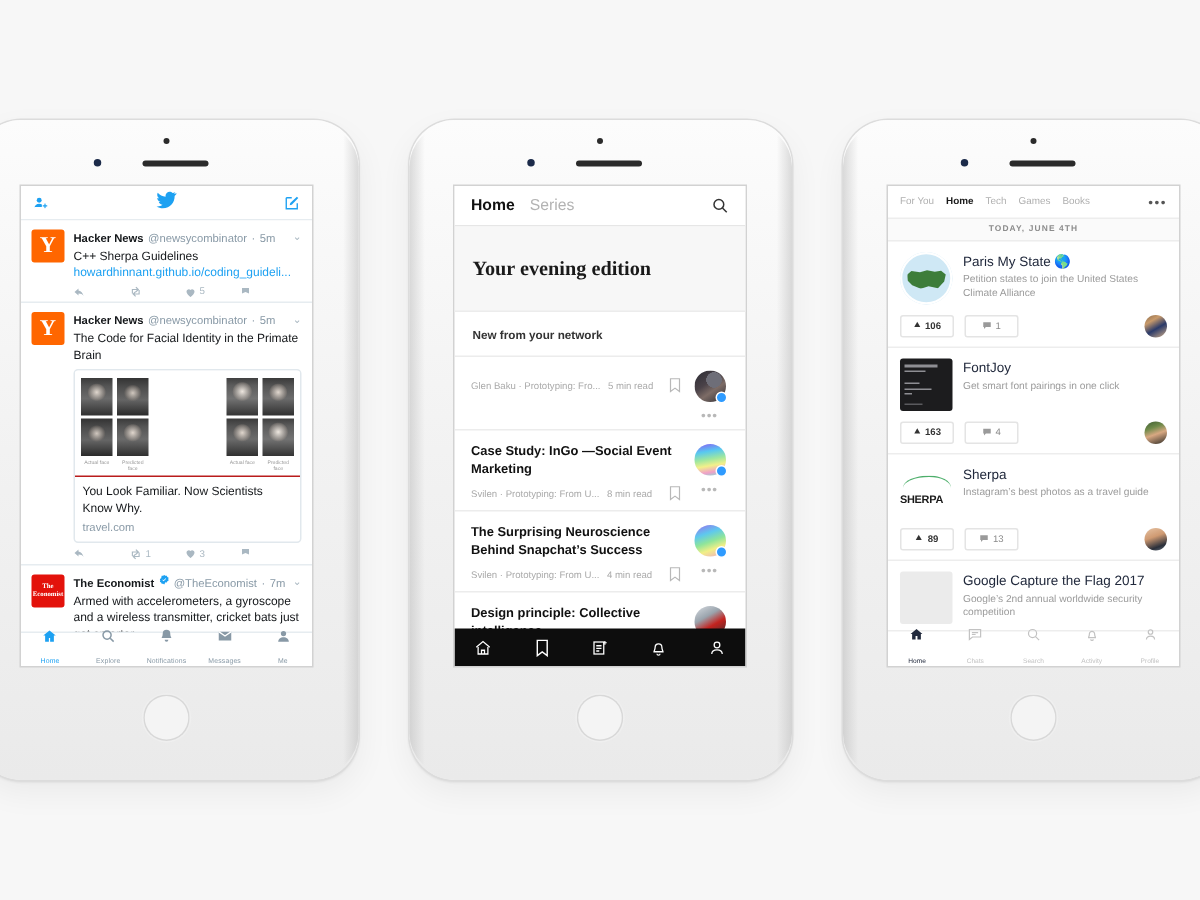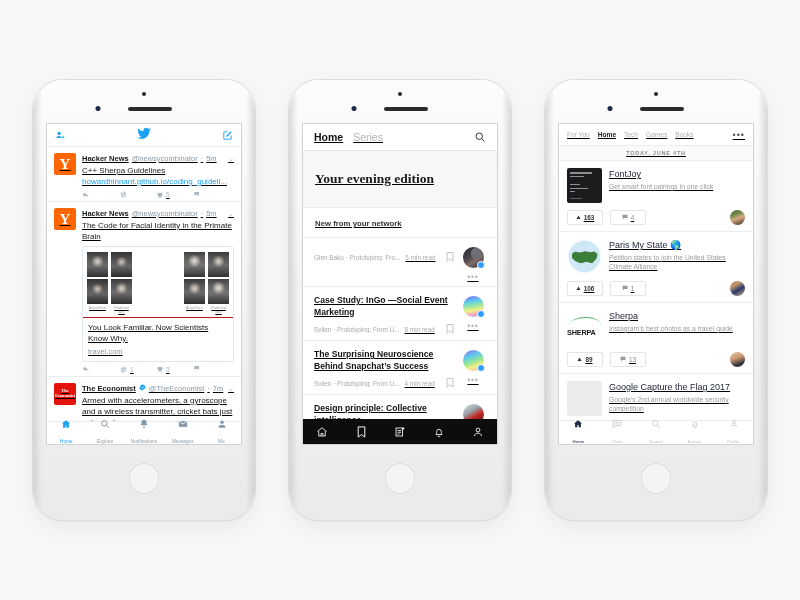--- a/index.html
+++ b/index.html
@@ -15,27 +15,26 @@
     background: #f7f7f7;
     display: flex;
     justify-content: center;
     align-items: center;
     gap: 34px;
   }
 
   
   .phone {
     position: relative;
-    width: 222px; height: 440px;
+    width: 255px; height: 440px;
     background: linear-gradient(180deg,#fcfcfc 0%,#f2f2f2 50%,#eaeaea 100%);
     border-radius: 30px;
     box-shadow: 0 0 0 1px #dcdcdc, 0 1px 2px rgba(0,0,0,.10), 0 8px 22px rgba(0,0,0,.055);
     display: flex; flex-direction: column; align-items: center;
     flex: 0 0 auto;
-    text-decoration: underline;
   }
   .phone::before {
     content:""; position:absolute; left:0; right:0; top:3px; bottom:3px;
     border-radius:28px;
     background: linear-gradient(90deg, rgba(190,190,190,.55) 0%, rgba(255,255,255,0) 4%,
                 rgba(255,255,255,0) 96%, rgba(190,190,190,.55) 100%);
     pointer-events:none;
   }
   .ear { position:relative; width:100%; height:44px; flex:0 0 44px; }
   .cam {
@@ -626,20 +625,49 @@
         <span class="ph-tab">Tech</span>
         <span class="ph-tab">Games</span>
         <span class="ph-tab">Books</span>
         <span class="ph-more">•••</span>
       </div>
 
       <div class="ph-date">TODAY, JUNE 4TH</div>
 
       <div class="ph-item">
         <div class="ph-top">
+          <div class="ph-thumb th-pm"></div>
+          <div class="ph-info">
+            <div class="ph-name">Paris My State 🌎</div>
+            <div class="ph-tag">Petition states to join the United States Climate Alliance</div>
+          </div>
+        </div>
+        <div class="ph-bot">
+          <div class="pill">
+            <span>
+              <svg width="5" height="5" viewBox="0 0 10 10" fill="#333">
+                  <path d="M5 1l4 7H1z"></path>
+                </svg>
+            </span>
+            <span>106</span>
+          </div>
+          <div class="pill cmt">
+            <span>
+              <svg width="6" height="6" viewBox="0 0 12 12" fill="#9a9a9a">
+                  <path d="M1 1.5h10v6.5H4.5L2 10.5V8H1z"></path>
+                </svg>
+            </span>
+            <span>1</span>
+          </div>
+          <div class="ph-uav ua2"></div>
+        </div>
+      </div>
+
+      <div class="ph-item">
+        <div class="ph-top">
           <div class="ph-thumb th-fj">
             <i style="left:3px;top:4px;width:22px;height:1.6px"></i>
             <i style="left:3px;top:8px;width:14px;height:1.4px"></i>
             <i style="left:3px;top:16px;width:10px;height:1.4px"></i>
             <i style="left:3px;top:19.5px;width:18px;height:1.4px"></i>
             <i style="left:3px;top:23px;width:5px;height:1.4px"></i>
             <i style="left:3px;top:30px;width:12px;height:1.1px;background:#5a5a5e"></i>
           </div>
           <div class="ph-info">
             <div class="ph-name">FontJoy</div>
@@ -662,49 +690,20 @@
                 </svg>
             </span>
             <span>4</span>
           </div>
           <div class="ph-uav ua1"></div>
         </div>
       </div>
 
       <div class="ph-item">
         <div class="ph-top">
-          <div class="ph-thumb th-pm"></div>
-          <div class="ph-info">
-            <div class="ph-name">Paris My State 🌎</div>
-            <div class="ph-tag">Petition states to join the United States Climate Alliance</div>
-          </div>
-        </div>
-        <div class="ph-bot">
-          <div class="pill">
-            <span>
-              <svg width="5" height="5" viewBox="0 0 10 10" fill="#333">
-                  <path d="M5 1l4 7H1z"></path>
-                </svg>
-            </span>
-            <span>106</span>
-          </div>
-          <div class="pill cmt">
-            <span>
-              <svg width="6" height="6" viewBox="0 0 12 12" fill="#9a9a9a">
-                  <path d="M1 1.5h10v6.5H4.5L2 10.5V8H1z"></path>
-                </svg>
-            </span>
-            <span>1</span>
-          </div>
-          <div class="ph-uav ua2"></div>
-        </div>
-      </div>
-
-      <div class="ph-item">
-        <div class="ph-top">
           <div class="ph-thumb th-sh">
             <div class="hill"></div>
             <div class="wd">SHERPA</div>
           </div>
           <div class="ph-info">
             <div class="ph-name">Sherpa</div>
             <div class="ph-tag">Instagram’s best photos as a travel guide</div>
           </div>
         </div>
         <div class="ph-bot">

